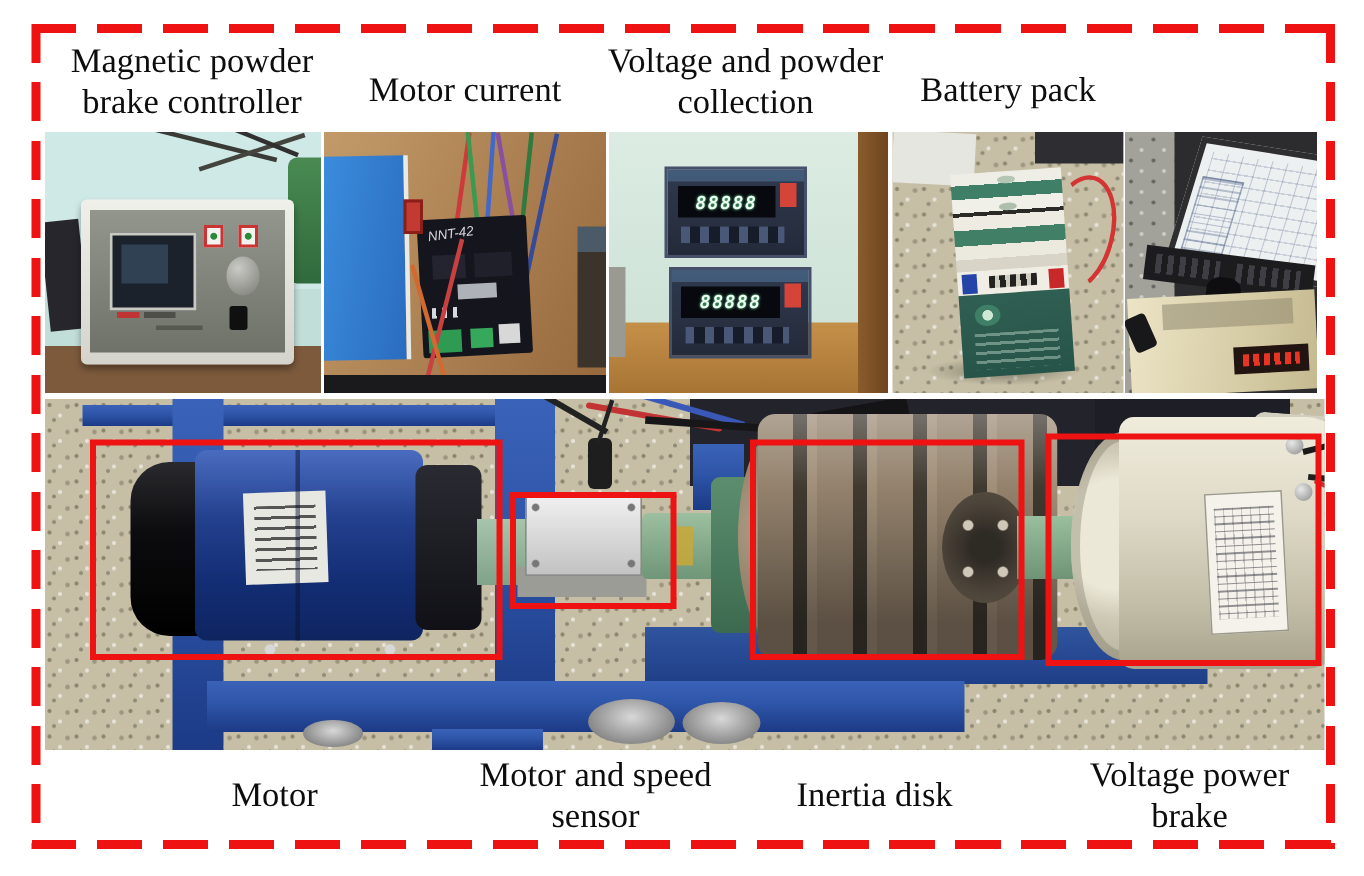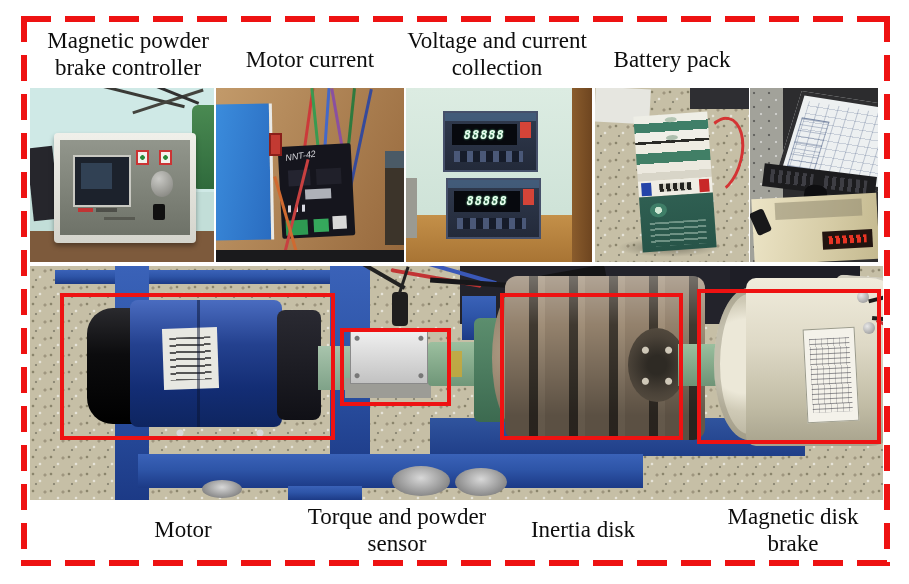--- a/index.html
+++ b/index.html
@@ -212,21 +212,21 @@
 
 <div id="figure">
 
   <div class="bseg bh" id="b-top"></div>
   <div class="bseg bh" id="b-bottom"></div>
   <div class="bseg bv" id="b-left"></div>
   <div class="bseg bv" id="b-right"></div>
 
   <div class="lbl" id="lbl-t1">Magnetic powder brake controller</div>
   <div class="lbl" id="lbl-t2">Motor current</div>
-  <div class="lbl" id="lbl-t3">Voltage and current collection</div>
+  <div class="lbl" id="lbl-t3">Voltage and powder collection</div>
   <div class="lbl" id="lbl-t4">Battery pack</div>
 
   <div class="photo" id="photo1">
     <div class="p1-dark"></div>
     <div class="p1-wire1"></div>
     <div class="p1-wire2"></div>
     <div class="p1-wire3"></div>
     <div class="p1-green"></div>
     <div class="p1-device">
       <div class="p1-face">
@@ -395,17 +395,17 @@
     <div class="rig-wheel w2"></div>
     <div class="rig-wheel w3"></div>
 
     <div class="rbox" id="box-motor"></div>
     <div class="rbox" id="box-torque"></div>
     <div class="rbox" id="box-inertia"></div>
     <div class="rbox" id="box-brake"></div>
   </div>
 
   <div class="lbl" id="lbl-b1">Motor</div>
-  <div class="lbl" id="lbl-b2">Torque and powder sensor</div>
+  <div class="lbl" id="lbl-b2">Motor and speed sensor</div>
   <div class="lbl" id="lbl-b3">Inertia disk</div>
-  <div class="lbl" id="lbl-b4">Magnetic disk brake</div>
+  <div class="lbl" id="lbl-b4">Voltage power brake</div>
 
 </div>
 
 </body></html>

